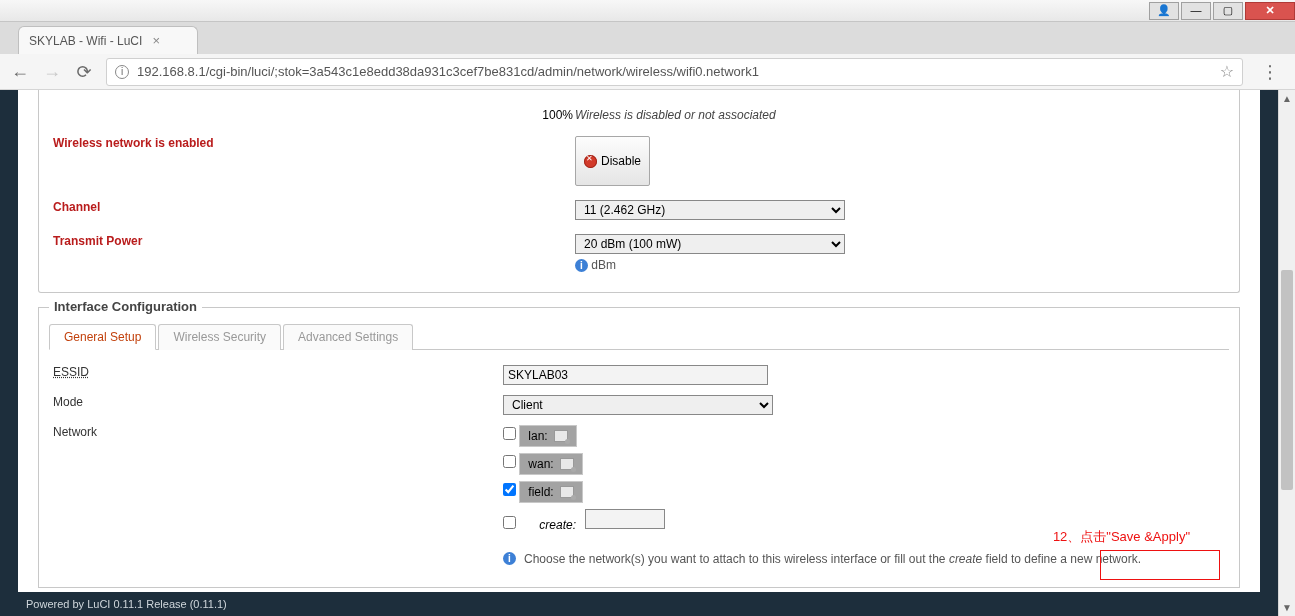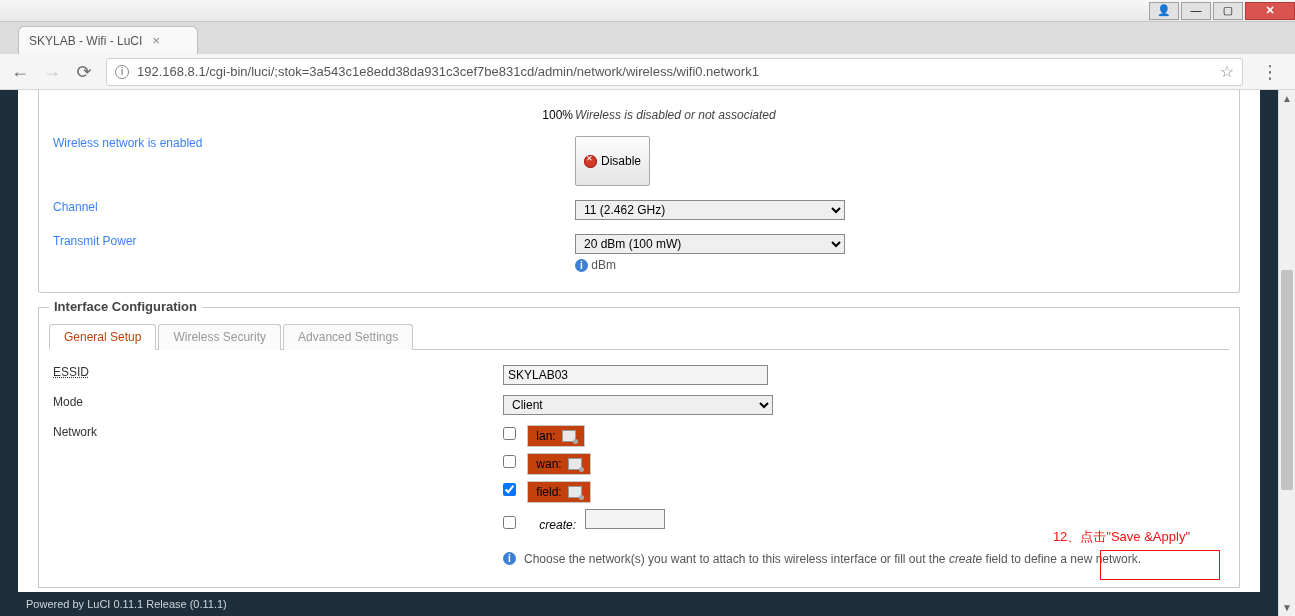--- a/index.html
+++ b/index.html
@@ -77,21 +77,21 @@
     background:#fff;
   }
   .content { padding: 0 20px; }
   
   .fieldset {
     border:1px solid #c8c8c8; border-radius:3px; background:#fff;
     padding:10px 12px 12px; margin-bottom:14px;
   }
   .device-table { width:100%; }
   .device-table tr td { padding:6px 0; vertical-align:top; }
-  .device-table td.label{ width:460px; color:#3b82f6; }
+  .device-table td.label{ width:460px; color:#b91c1c;font-weight:bold; }
   .signal-pct { text-align:right; padding-right:12px; width:520px;}
   .status-italic { font-style:italic; color:#444;}
   .disable-btn {
     display:inline-flex; align-items:center; gap:4px;
     border:1px solid #a7a7a7; background:linear-gradient(#fdfdfd,#e5e5e5);
     padding:17px 8px; border-radius:2px; cursor:pointer; font-size:12px;
   }
   .ico-circle { width:13px; height:13px; border-radius:50%; display:inline-block; }
   .ico-red { background:#d23a2a; box-shadow:inset 0 0 0 1px #9e2418; position:relative;}
   .ico-red::after{content:"✕"; color:#fff; font-size:8px; position:absolute; left:2px; top:-1px;}
@@ -120,21 +120,21 @@
     position:relative; top:1px; border-radius:3px 3px 0 0;
   }
   .tabs .t.active { color:#c2410c; background:#fff; border-bottom:1px solid #fff;}
   .form-area { padding:10px 14px 16px; }
   .form-row { display:flex; padding:5px 0; align-items:flex-start; }
   .form-row .lbl { width:450px; color:#333; }
   .form-row .lbl.u { text-decoration: underline dotted; }
   .form-row .val { flex:1; }
   .net-item {
     border:1px solid #c8c8c8; display:inline-flex; align-items:center;
-    padding:3px 8px; gap:6px; margin-left:8px; background:#c2410c;
+    padding:3px 8px; gap:6px; margin-left:0; background:#a3a3a3;
   }
   .net-icon { width:14px; height:12px; background:#e8e8e8; border:1px solid #999; position:relative;}
   .net-icon::after{content:""; position:absolute; width:5px; height:5px; background:#aaa; border-radius:50%; bottom:-3px; right:-3px;}
   .create-box { border:1px solid #888; width:80px; height:20px; display:inline-block; margin-left:6px; background:#f3f3f3;}
   .help-row { display:flex; align-items:flex-start; gap:8px; margin-top:10px; color:#555; }
   
   .btn-row { text-align:right; padding:14px 18px 10px; }
   .btn {
     display:inline-flex; align-items:center; 
     border:1px solid #a7a7a7; background:linear-gradient(#fdfdfd,#e5e5e5);

